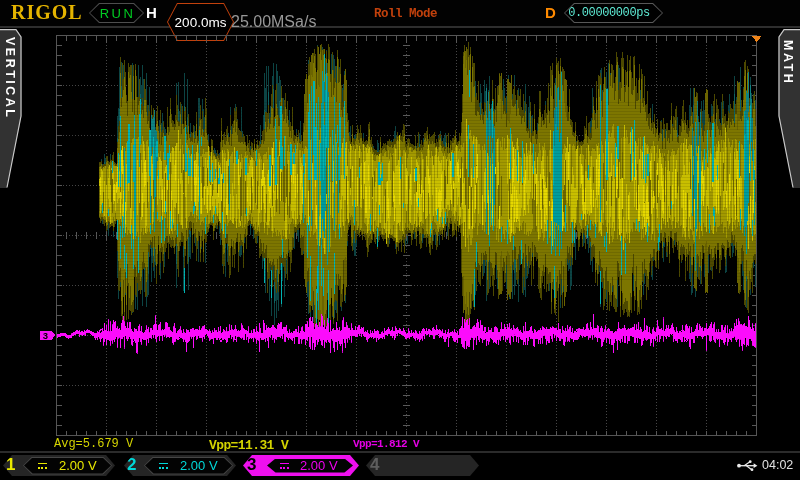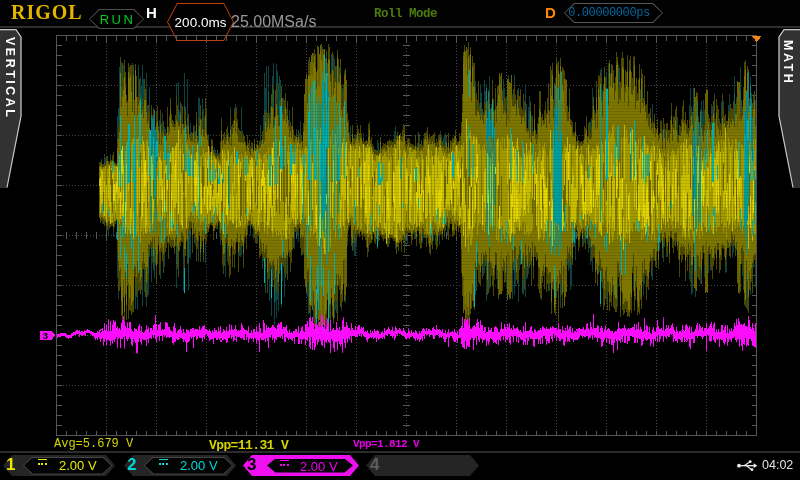--- a/index.html
+++ b/index.html
@@ -5,49 +5,49 @@
 body{position:relative;font-family:"Liberation Sans",sans-serif;-webkit-font-smoothing:antialiased}
 .abs{position:absolute}
 .hex{position:absolute;clip-path:polygon(0 50%,10px 0,calc(100% - 10px) 0,100% 50%,calc(100% - 10px) 100%,10px 100%)}
 .hexin{position:absolute;left:1px;top:1px;right:1px;bottom:1px;background:#000;
  clip-path:polygon(0 50%,9.5px 0,calc(100% - 9.5px) 0,100% 50%,calc(100% - 9.5px) 100%,9.5px 100%);
  display:flex;align-items:center;justify-content:center}
 .chblk{position:absolute;top:455px;height:21px;clip-path:polygon(0 50%,9px 0,calc(100% - 9px) 0,100% 50%,calc(100% - 9px) 100%,9px 100%)}
 .chpill{position:absolute;top:1.5px;height:18px;clip-path:polygon(0 50%,9px 0,calc(100% - 9px) 0,100% 50%,calc(100% - 9px) 100%,9px 100%)}
 .chpin{position:absolute;left:1px;top:1px;right:1px;bottom:1px;background:#030303;
  clip-path:polygon(0 50%,8.5px 0,calc(100% - 8.5px) 0,100% 50%,calc(100% - 8.5px) 100%,8.5px 100%);
- display:flex;align-items:flex-start}
+ display:flex;align-items:center}
 .cpl{display:inline-block;width:9px;position:relative;height:8px}
 .cpl i{position:absolute;left:0;width:9px;height:0;border-top:1.5px solid}
 .cpl i.t{top:1px}
 .cpl i.b{top:5px;border-top-style:dotted;border-top-width:2px}
 .mono{font-family:"Liberation Mono",monospace}
 </style></head>
 <body>
 
 <div class="abs" style="left:0;top:0;width:800px;height:27px;background:#020202"></div>
 <div class="abs" style="left:0;top:26px;width:800px;height:2px;background:#2e2e2e"></div>
 <div class="abs" style="left:11px;top:1px;font-family:'Liberation Serif',serif;font-weight:bold;font-size:20px;letter-spacing:1px;color:#e5b400">RIGOL</div>
-<div class="hex" style="left:89px;top:9px;width:55px;height:20px;background:#4e4e4e">
+<div class="hex" style="left:89px;top:3px;width:55px;height:20px;background:#4e4e4e">
  <div class="hexin">
       <span style="color:#00cc22;font-size:13px;letter-spacing:2.5px;margin-left:2px">RUN</span>
     </div>
   </div>
 <div class="abs" style="left:146px;top:4px;color:#fff;font-weight:bold;font-size:15px">H</div>
 <div class="hex" style="left:167px;top:3px;width:67px;height:38px;background:#c2410c">
  <div class="hexin">
       <span style="color:#fff;font-size:13.5px">200.0ms</span>
     </div>
   </div>
 <div class="abs" style="left:231px;top:13px;color:#989898;font-size:16px">25.00MSa/s</div>
-<div class="abs mono" style="left:374px;top:7px;color:#4d7c0f;font-size:12.5px;font-weight:bold;letter-spacing:-.5px">Roll Mode</div>
+<div class="abs mono" style="left:374px;top:7px;color:#c2410c;font-size:12.5px;font-weight:bold;letter-spacing:-.5px">Roll Mode</div>
 <div class="abs" style="left:545px;top:4px;color:#ff8a00;font-weight:bold;font-size:15px">D</div>
 <div class="hex" style="left:564px;top:3px;width:99px;height:20px;background:#585858">
  <div class="hexin">
-      <span class="mono" style="color:#0369a1;font-size:12px;letter-spacing:-.4px;margin-right:9px">0.00000000ps</span>
+      <span class="mono" style="color:#5eead4;font-size:12px;letter-spacing:-.4px;margin-right:9px">0.00000000ps</span>
     </div>
   </div>
 
 <svg class="abs" style="left:0;top:0" width="30" height="200" viewBox="0 0 30 200">
 <polygon points="0,29 16,29 21.5,37 21.5,116 7,188 0,188" fill="#323232"></polygon>
 <polyline points="0,29.7 16,29.7 21,37 21,116 7,187.5" fill="none" stroke="#c9c9c9" stroke-width="1.2"></polyline>
 </svg>
 <div class="abs" style="left:3px;top:37px;color:#fff;font-size:12.5px;font-weight:bold;writing-mode:vertical-rl;text-orientation:sideways;letter-spacing:2.5px">VERTICAL</div>
 <svg class="abs" style="left:770px;top:0" width="30" height="200" viewBox="0 0 30 200">
 <polygon points="30,29 14,29 8.5,37 8.5,116 23,188 30,188" fill="#323232"></polygon>

